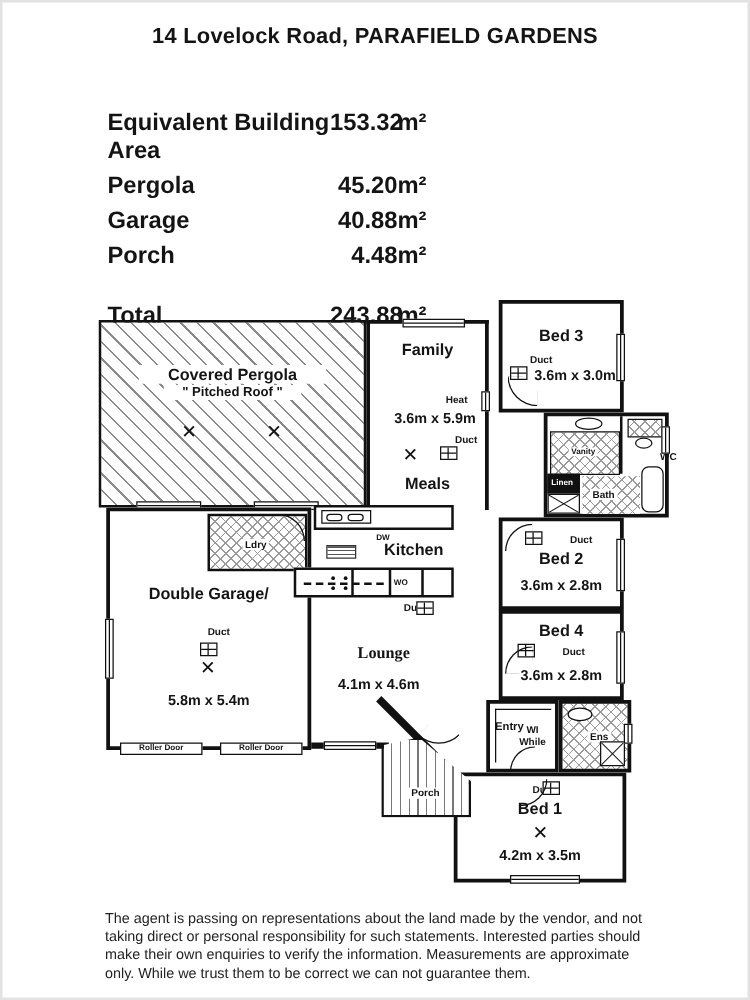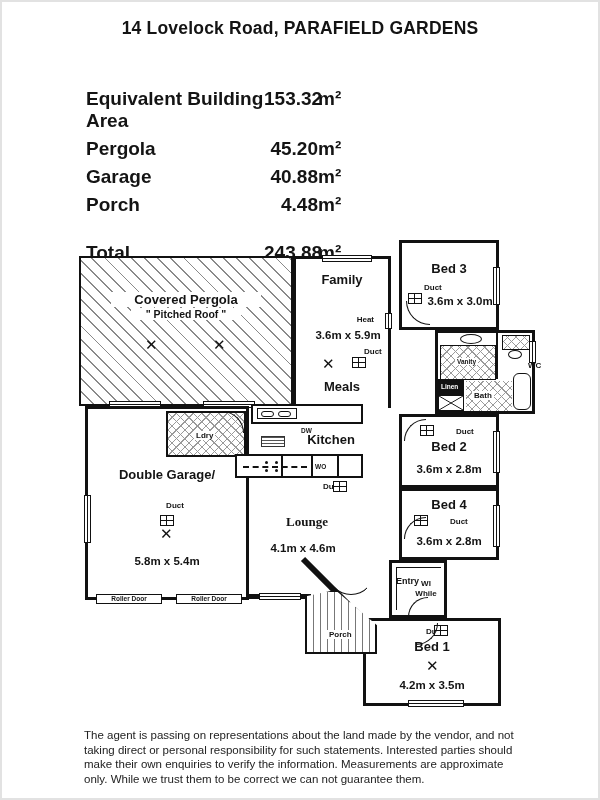--- a/index.html
+++ b/index.html
@@ -157,20 +157,26 @@
       <div class="door" style="left:2px;top:26px;width:22px;height:22px;transform:rotate(270deg);"></div>
     </div>
 
     <div class="room" style="left:312px;top:322px;width:58px;height:58px;">
       <div style="position:absolute;left:4px;top:4px;width:44px;height:42px;border-left:1px solid #111;border-top:1px solid #111;"></div>
       <div class="tiny ctr" style="top:16px;">WI</div>
       <div class="tiny ctr" style="top:26px;">While</div>
       <div class="door" style="left:16px;bottom:-2px;width:20px;height:20px;transform:rotate(270deg);"></div>
     </div>
 
+    <div class="room xhatch" style="left:370px;top:322px;width:58px;height:58px;">
+      <div class="oval" style="left:4px;top:3px;width:20px;height:11px;"></div>
+      <span class="tiny chip" style="left:20px;top:22px;">Ens</span>
+      <div class="xbox" style="right:2px;bottom:2px;width:20px;height:20px;"></div>
+      <div class="win-v" style="right:-4px;top:16px;height:16px;"></div>
+    </div>
 
     <div class="room" style="left:286px;top:380px;width:138px;height:88px;">
       <span class="tiny" style="left:44px;top:6px;">Duct</span>
       <span class="ducti" style="position:absolute;left:68px;top:4px;"></span>
       <div class="rname" style="top:18px;">Bed 1</div>
       <span class="fan" style="left:60px;top:38px;">✕</span>
       <div class="rdims" style="top:58px;">4.2m x 3.5m</div>
       <div class="win-h" style="left:42px;bottom:-4px;width:56px;"></div>
       <div class="door" style="left:50px;top:2px;width:22px;height:22px;transform:rotate(90deg);"></div>
     </div>

